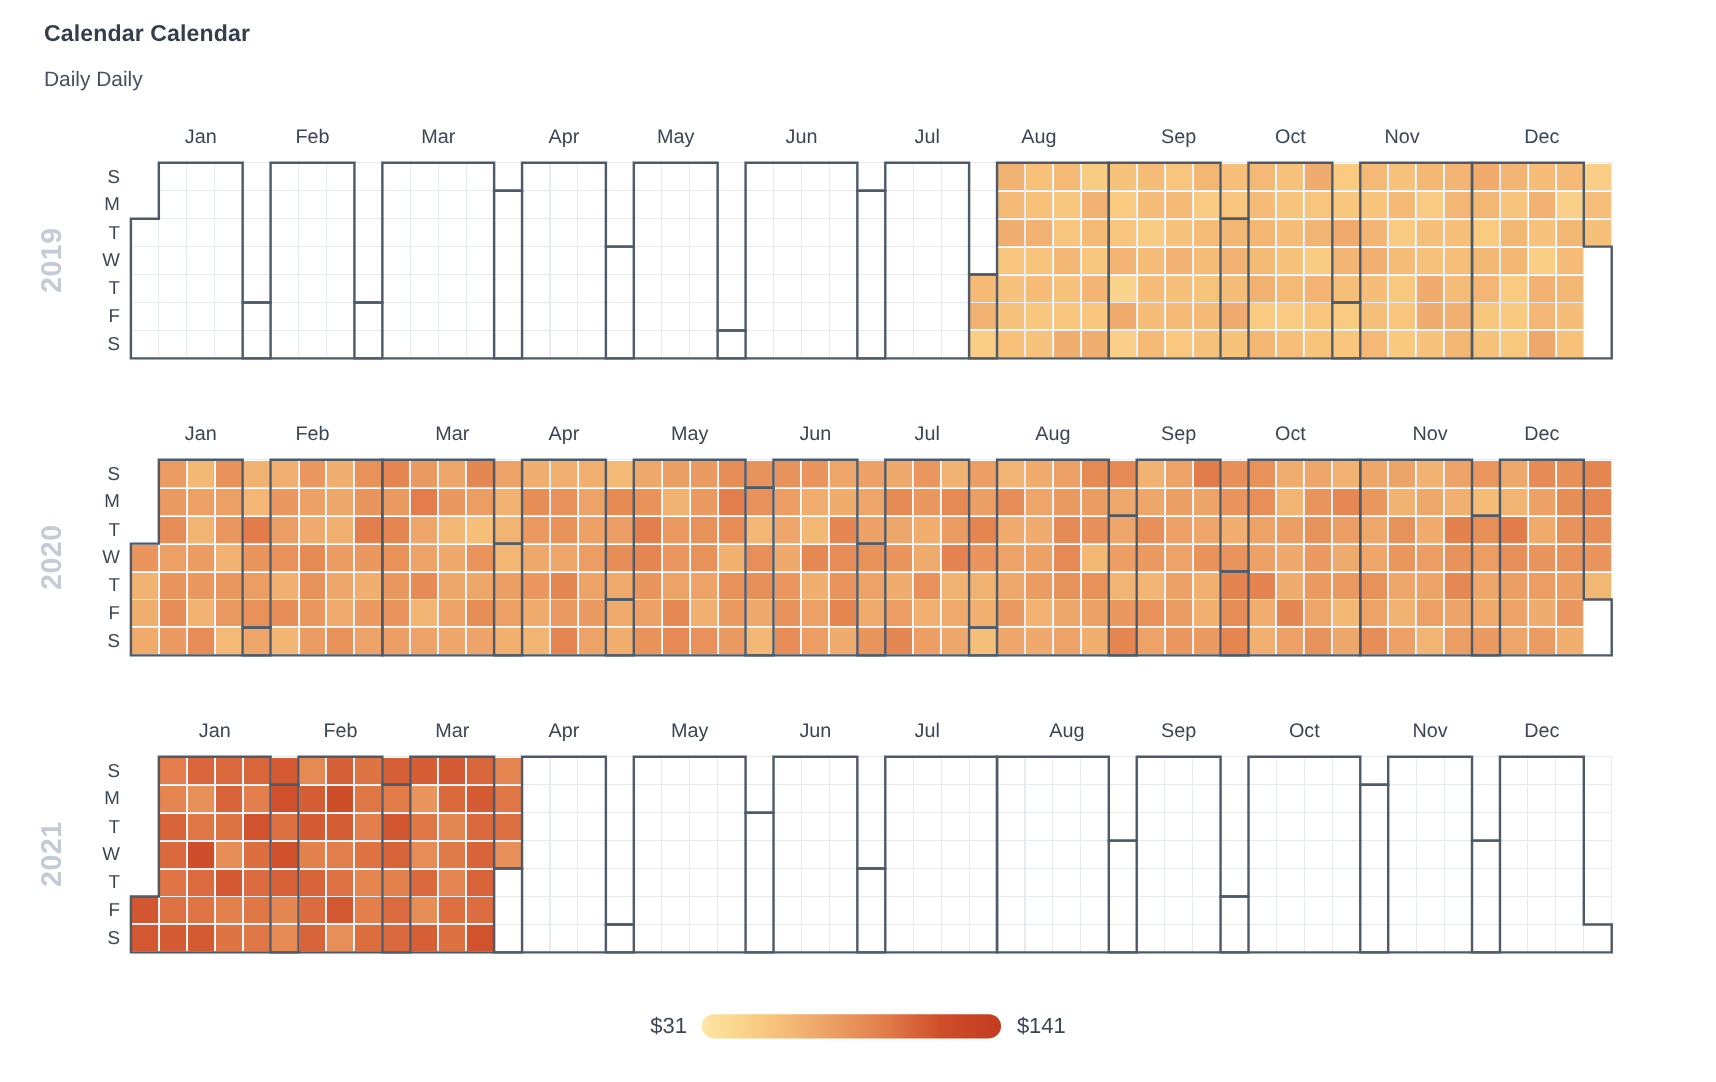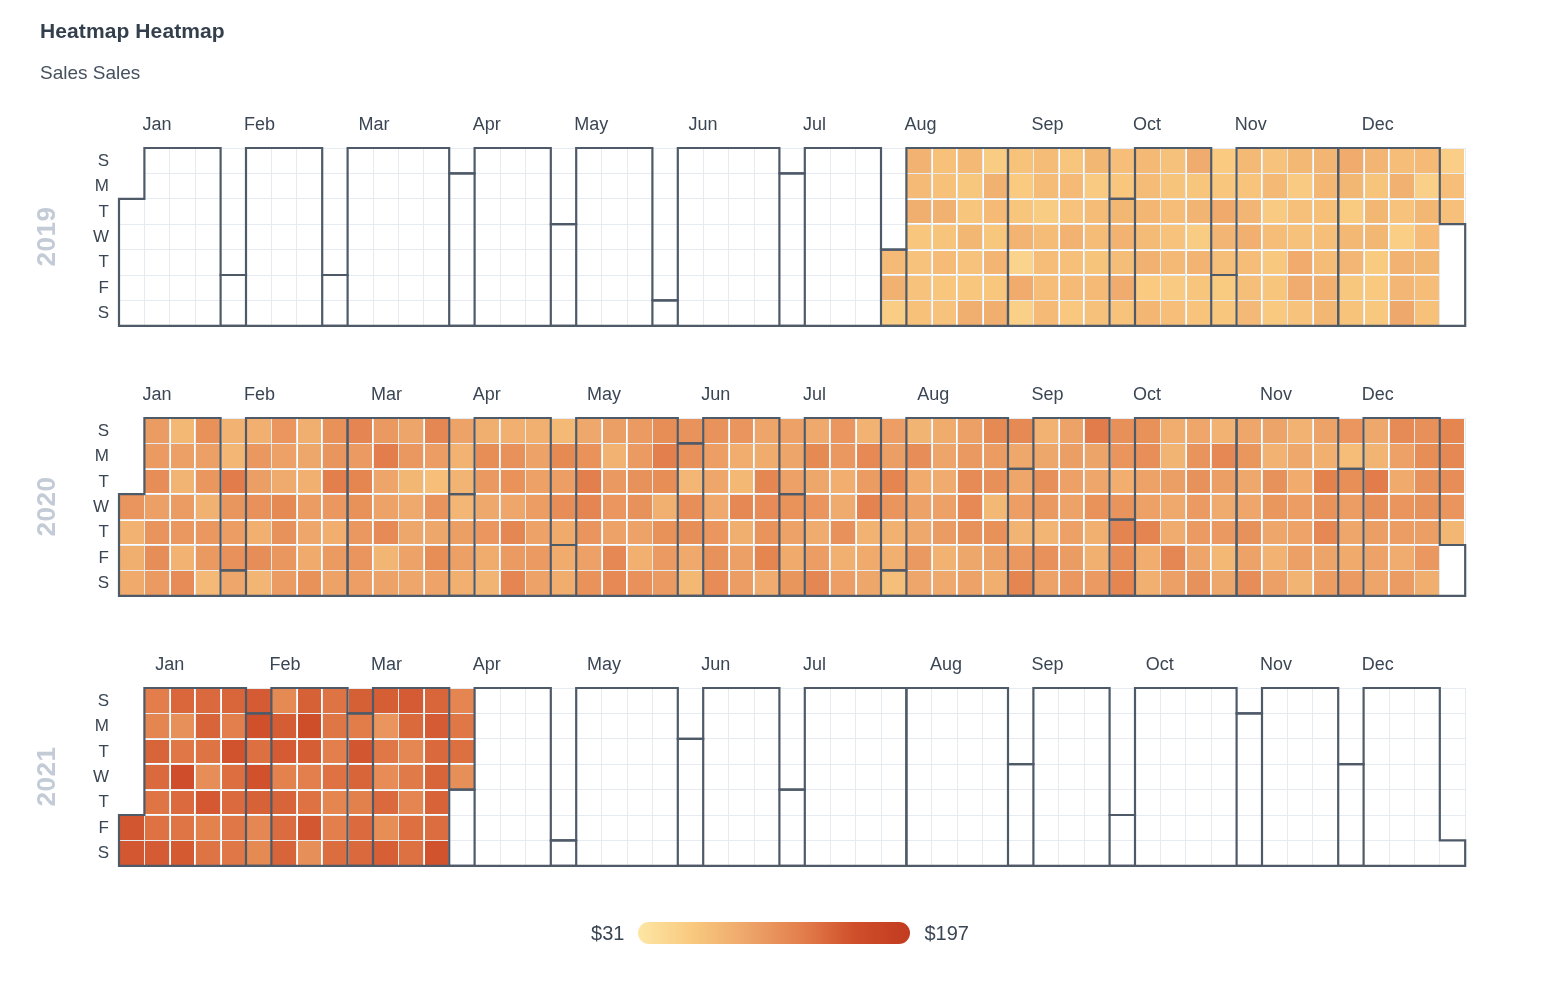--- a/index.html
+++ b/index.html
@@ -70,20 +70,21 @@
   }
 
   .month-axis {
     position: absolute;
     height: 26px;
   }
   .month-label {
     position: absolute;
     font-size: 18px;
     color: #3b4654;
+    text-align: center;
     top: 0;
     line-height: 1;
   }
 
   .grid-svg {
     position: absolute;
     display: block;
     shape-rendering: crispEdges;
   }
 
@@ -105,22 +106,22 @@
   }
   .legend-bar {
     width: 272px;
     height: 22px;
     border-radius: 11px;
   }
 </style>
 </head>
 <body>
 
-<div class="chart-title">Heatmap Heatmap</div>
-<div class="chart-subtitle">Sales Sales</div>
+<div class="chart-title">Calendar Calendar</div>
+<div class="chart-subtitle">Daily Daily</div>
 
 <div class="year-panels" id="year-panels">
     <div class="year-panel" style="left: 0px; top: 0px; width: 1560px; height: 984px;">
       <div class="year-label" style="width: 177.8px; left: -41.9px; top: 220.9px; transform: rotate(-90deg);">2019</div>
       <div class="dow-axis" style="left: 75px; top: 148px; height: 177.8px;">
         <span class="dow-label" style="top: 3.7px;">S</span>
         <span class="dow-label" style="top: 29.1px;">M</span>
         <span class="dow-label" style="top: 54.5px;">T</span>
         <span class="dow-label" style="top: 79.9px;">W</span>
         <span class="dow-label" style="top: 105.3px;">T</span>
@@ -1939,14 +1940,14 @@
         <path d="M992.5999999999999,179.79999999999998 V129 H1018 V2 H1119.6 V27.4 H1145 V179.79999999999998 Z" fill="none" stroke="#4f5a68" stroke-width="2.2" stroke-linejoin="miter" shape-rendering="geometricPrecision"></path>
         <path d="M1119.6,179.79999999999998 V27.4 H1145 V2 H1221.1999999999998 V78.19999999999999 H1246.6 V179.79999999999998 Z" fill="none" stroke="#4f5a68" stroke-width="2.2" stroke-linejoin="miter" shape-rendering="geometricPrecision"></path>
         <path d="M1221.1999999999998,179.79999999999998 V78.19999999999999 H1246.6 V2 H1322.8 V154.39999999999998 H1348.1999999999998 V179.79999999999998 Z" fill="none" stroke="#4f5a68" stroke-width="2.2" stroke-linejoin="miter" shape-rendering="geometricPrecision"></path>
       </svg>
     </div>
   </div>
 
 <div class="legend">
   <span class="legend-min">$31</span>
   <span class="legend-bar" id="legend-bar" style="background: linear-gradient(to right, rgb(253, 230, 164), rgb(249, 201, 127), rgb(238, 166, 106), rgb(227, 127, 76), rgb(207, 78, 42), rgb(194, 59, 32));"></span>
-  <span class="legend-max">$197</span>
+  <span class="legend-max">$141</span>
 </div>
 
 </body></html>

